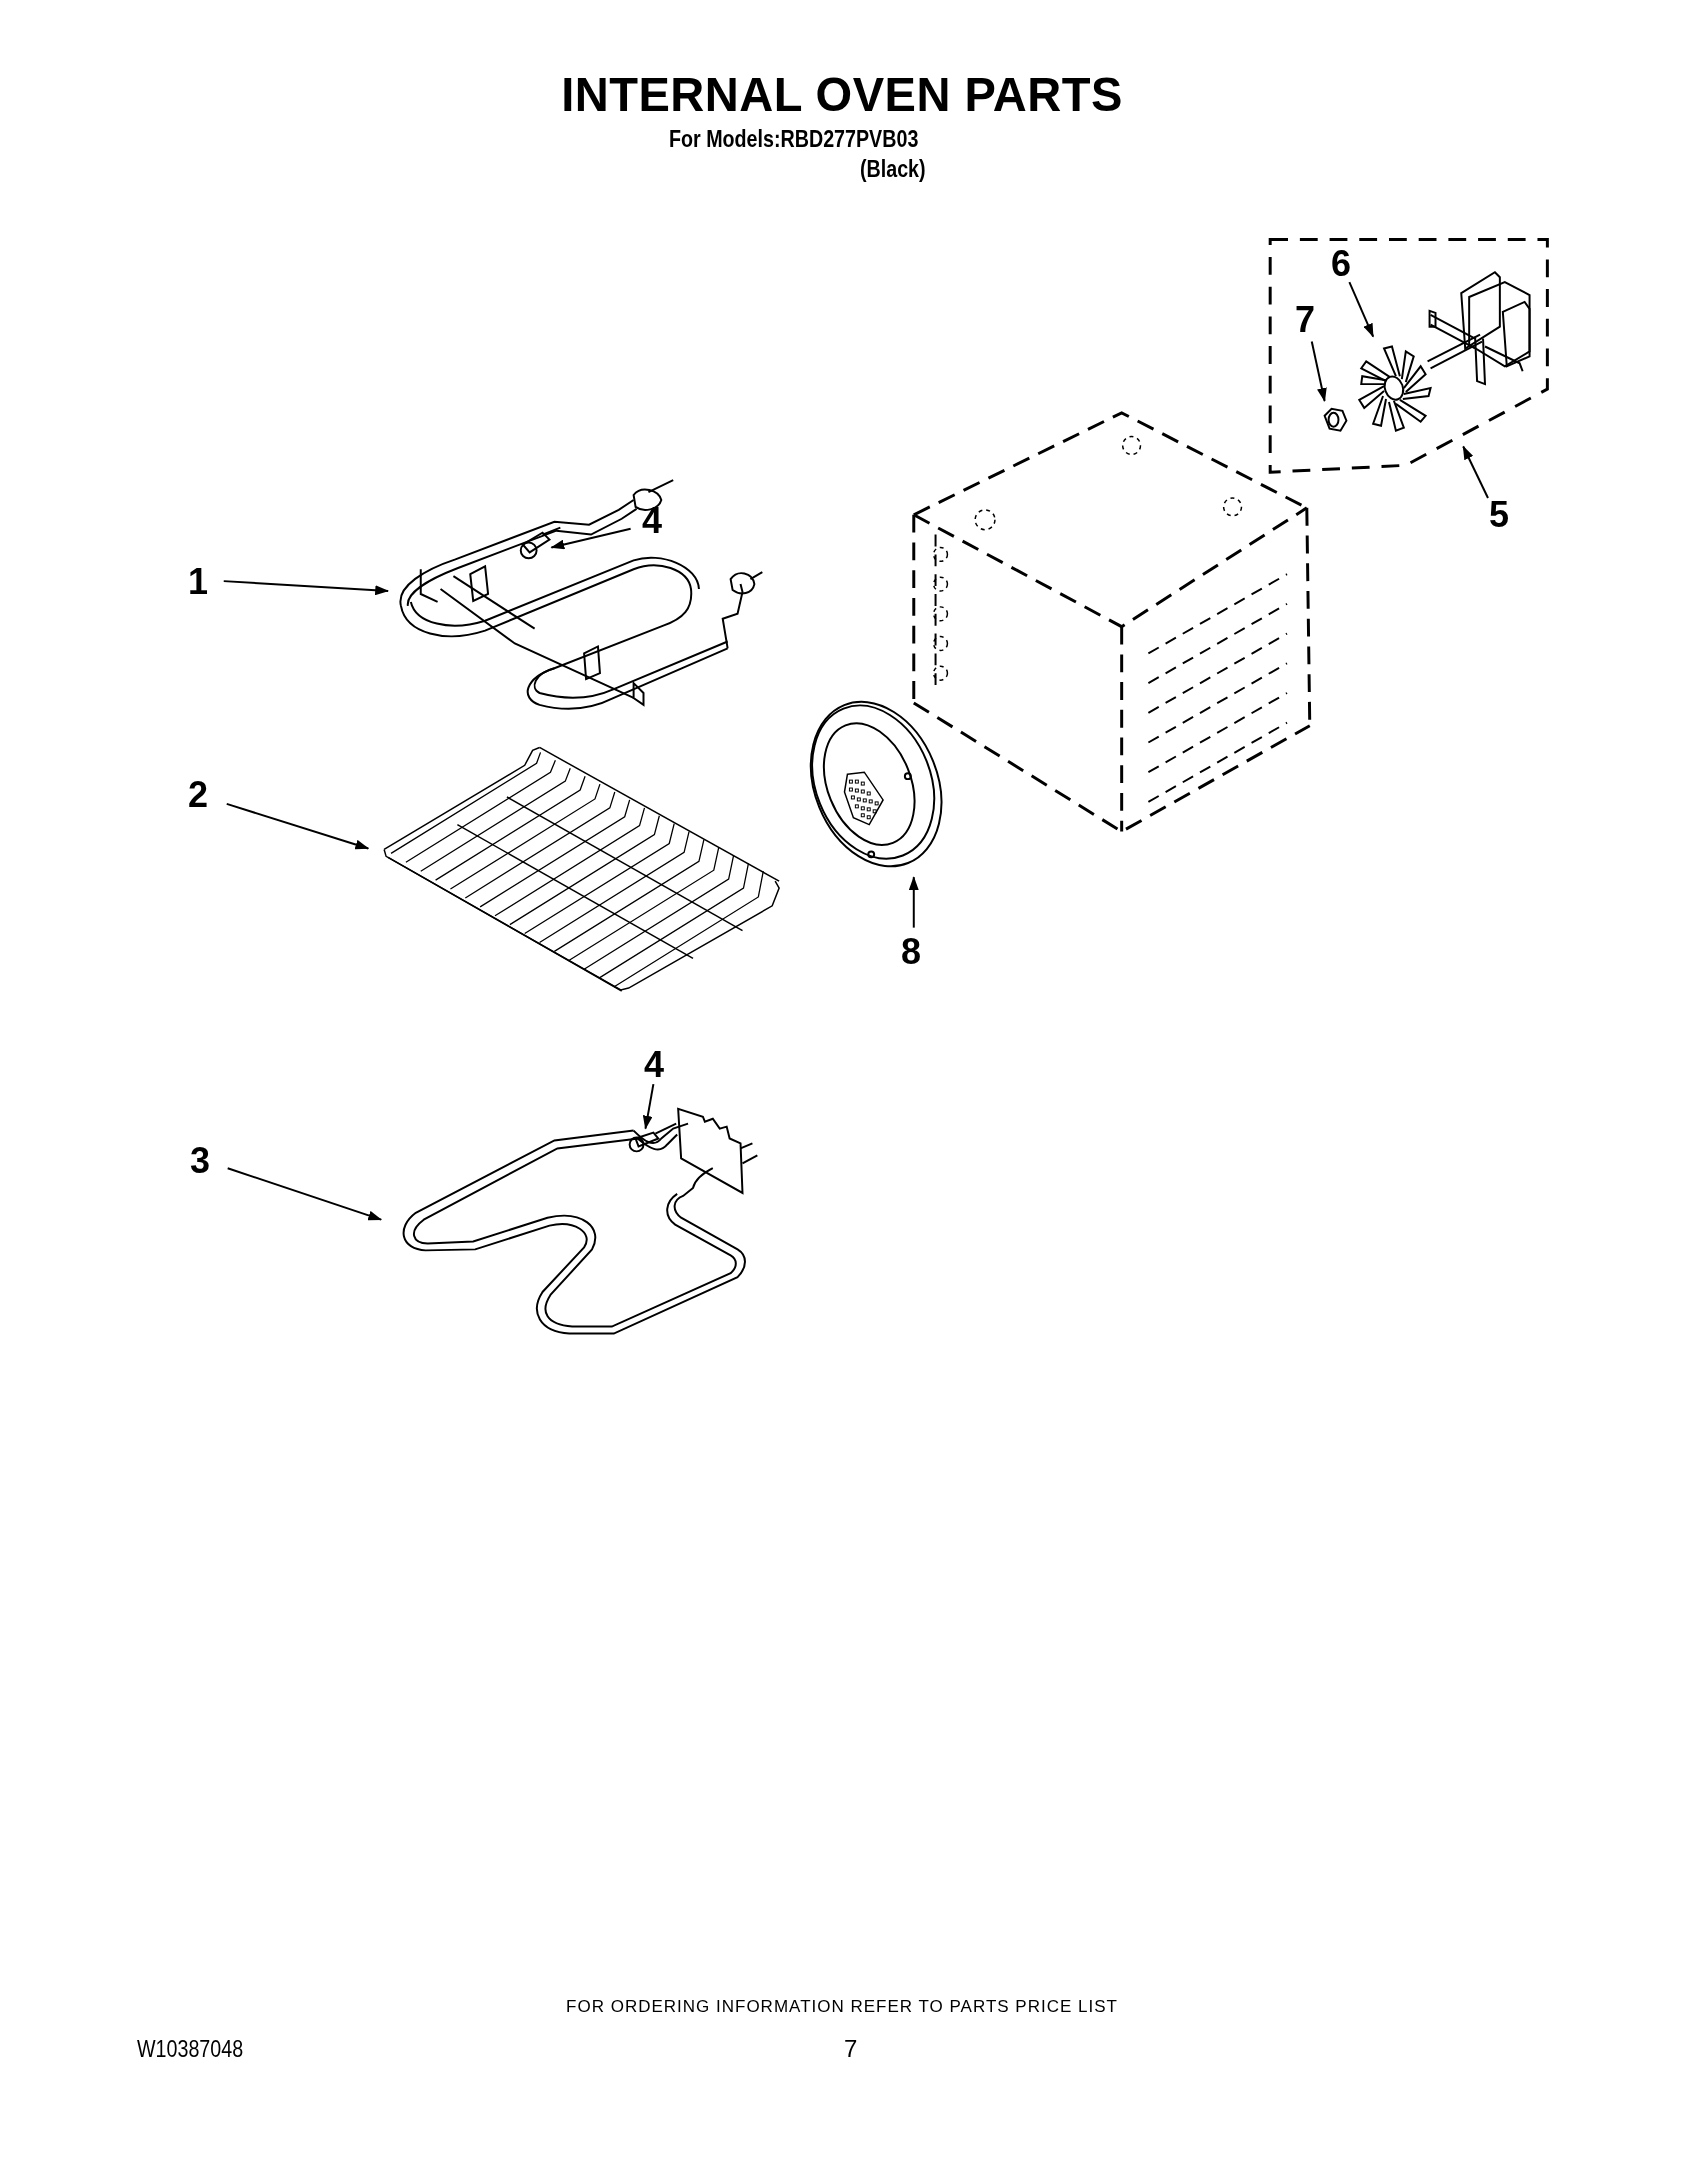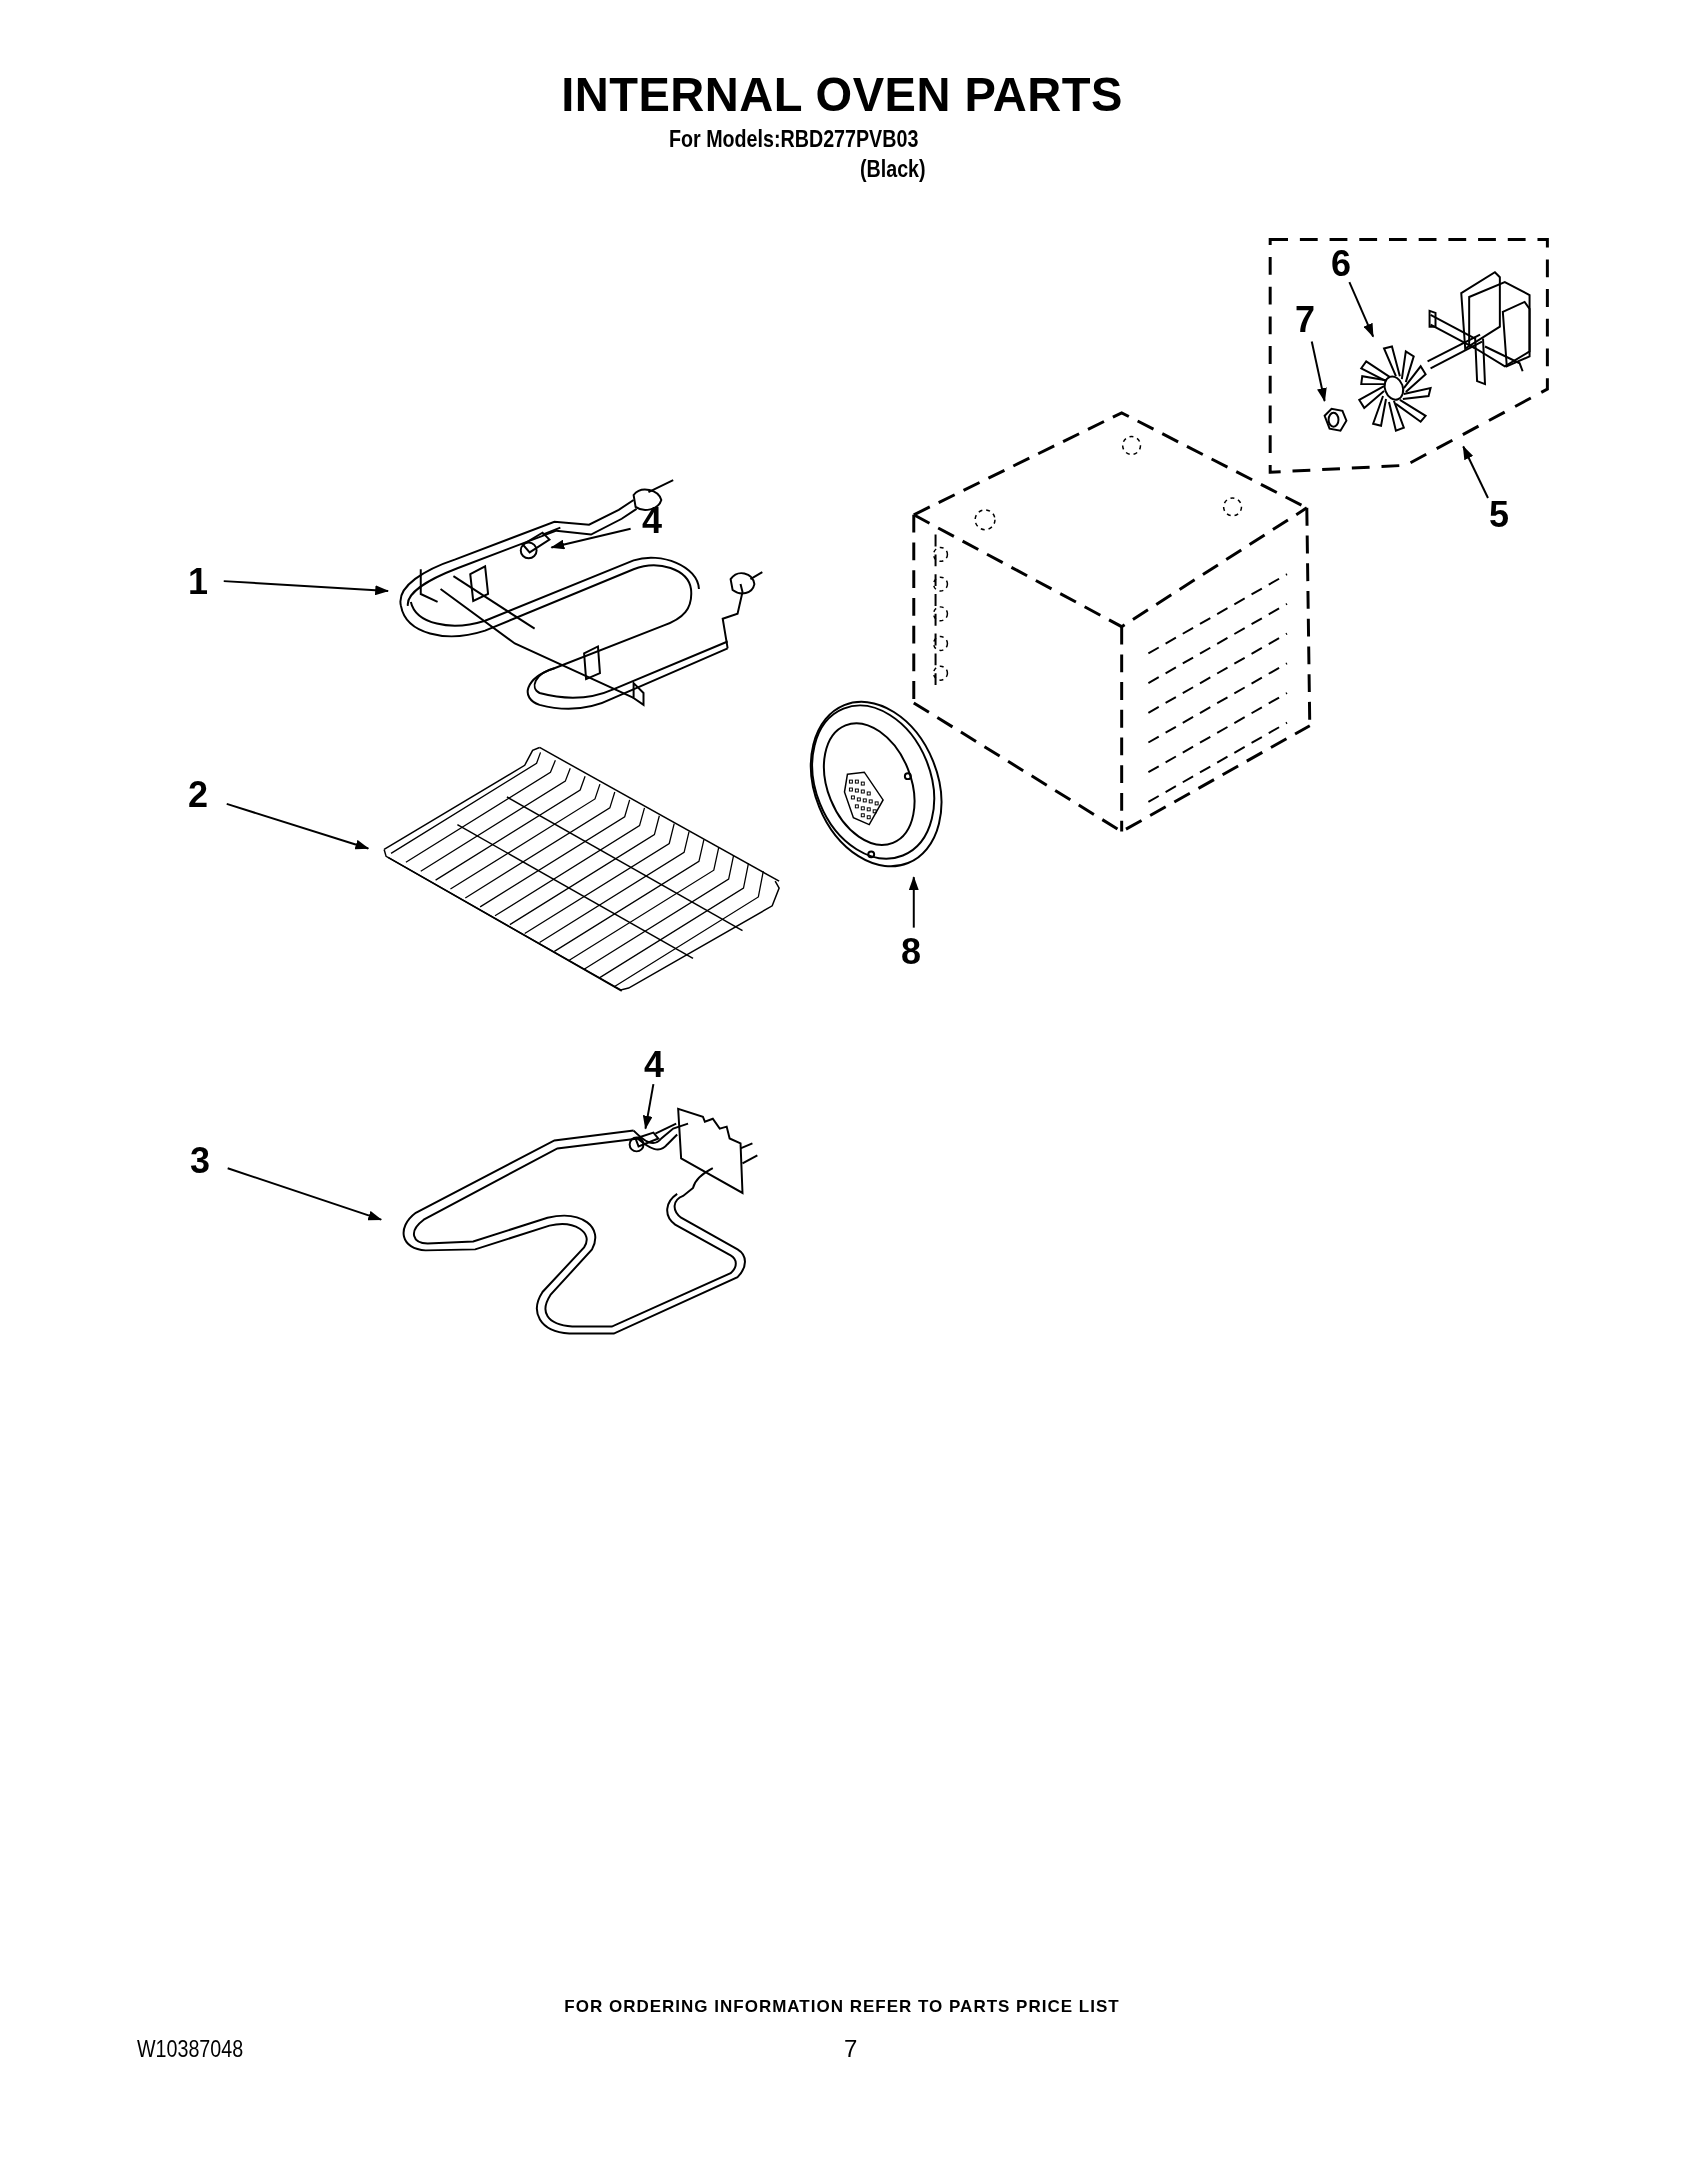--- a/index.html
+++ b/index.html
@@ -1,21 +1,21 @@
 <!DOCTYPE html>
 <html><head>
 <meta charset="utf-8">
 <style>
   html, body { margin: 0; padding: 0; background: #ffffff; }
   body { width: 1684px; height: 2179px; position: relative; overflow: hidden; font-family: "Liberation Sans", sans-serif; color: #000; }
   .title { position: absolute; left: 0; width: 1684px; top: 67px; text-align: center; font-weight: bold; font-size: 48px; letter-spacing: 0.5px; transform: scaleX(0.98); }
   .subtitle { position: absolute; left: 669px; top: 125px; font-weight: bold; font-size: 24px; transform: scaleX(0.82); transform-origin: left top; }
   .subtitle2 { position: absolute; left: 860px; top: 155px; font-weight: bold; font-size: 24px; transform: scaleX(0.82); transform-origin: left top; }
   .callout { position: absolute; font-weight: bold; font-size: 36px; line-height: 36px; }
-  .footer-note { position: absolute; left: 0; width: 1684px; top: 1997px; text-align: center; font-weight: bold; font-size: 17px; letter-spacing: 1px; }
+  .footer-note { position: absolute; left: 0; width: 1684px; top: 1997px; text-align: center; font-weight: normal; font-size: 17px; letter-spacing: 1px; }
   .doc-number { position: absolute; left: 137px; top: 2035px; font-size: 24px; transform: scaleX(0.82); transform-origin: left top; }
   .page-number { position: absolute; left: 844px; top: 2035px; font-size: 24px; }
   svg.diagram { position: absolute; left: 0; top: 0; }
 </style>
 </head>
 <body>
 
 <div class="title">INTERNAL OVEN PARTS</div>
 <div class="subtitle">For Models:RBD277PVB03</div>
 <div class="subtitle2">(Black)</div>

